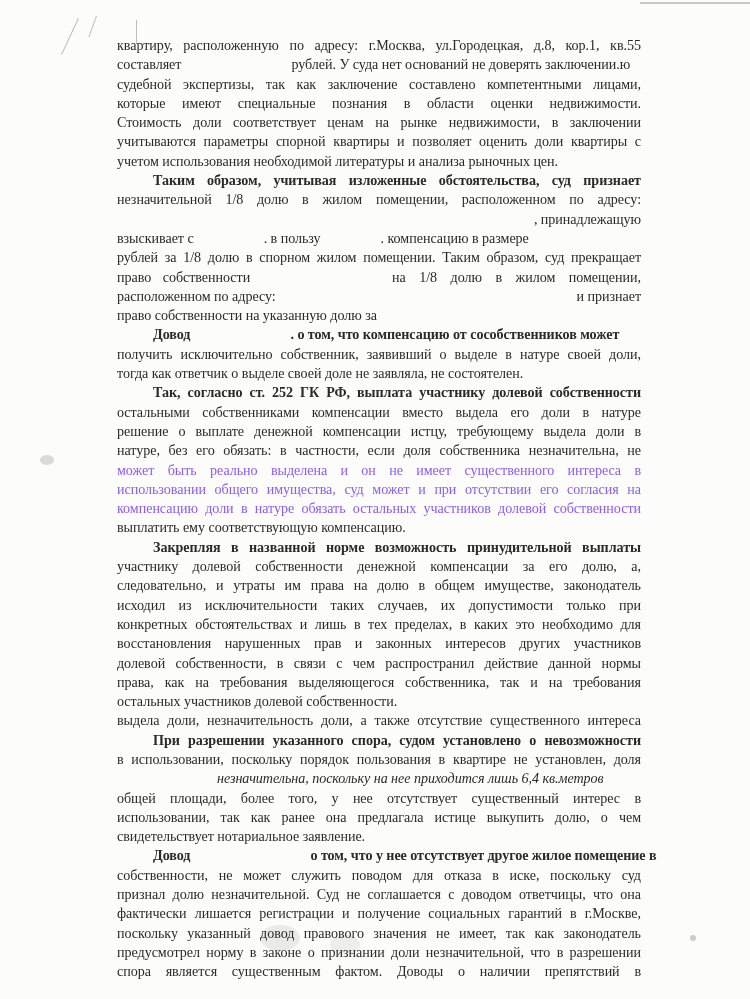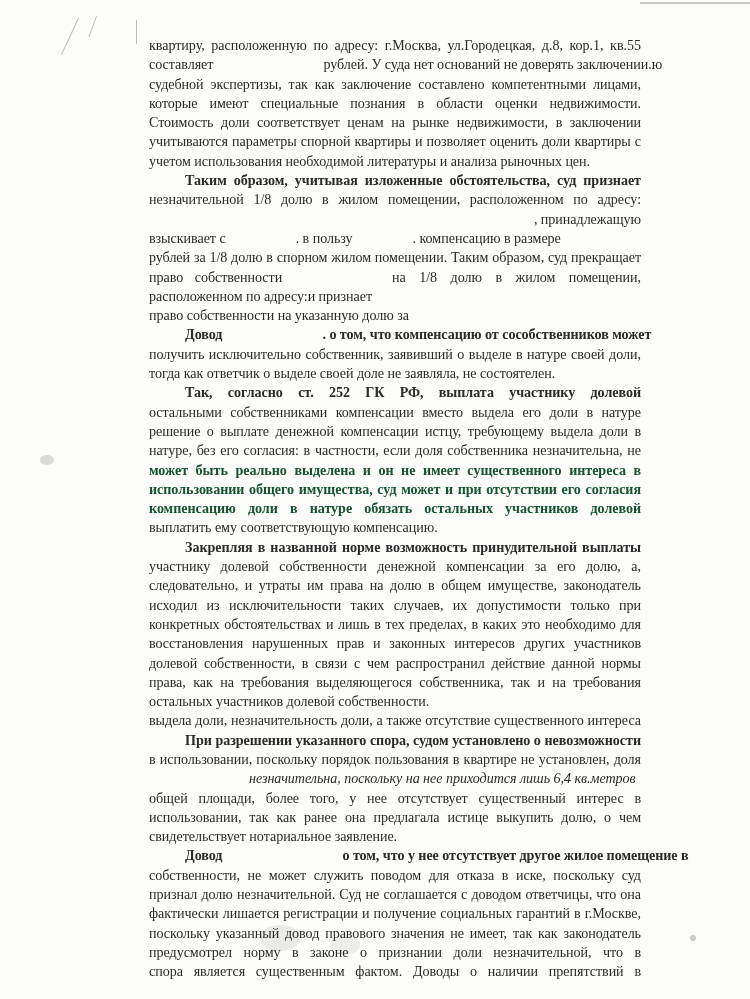--- a/index.html
+++ b/index.html
@@ -3,26 +3,26 @@
 <meta charset="utf-8">
 <style>
   html, body { margin:0; padding:0; }
   body { width:750px; height:999px; background:#fbfbf9; position:relative; overflow:hidden;
          font-family:"Liberation Serif", "DejaVu Serif", serif; color:#2a2a2a; }
   .page { position:absolute; left:0; top:0; width:750px; height:999px; background:#fcfcfa; }
   .topline { position:absolute; left:640px; top:2px; width:110px; height:2px; background:#c9c9c9; }
   .mark { position:absolute; background:#bdbdbd; width:1px; transform-origin:top left; }
   .text { position:absolute; left:117px; top:36px; width:524px; font-size:14.1px; line-height:19.3px;
           letter-spacing:-0.05px; }
-  .line { display:block; white-space:nowrap; height:19.3px;margin-left:32px; }
+  .line { display:block; white-space:nowrap; height:19.3px; }
   .j { text-align:justify; text-align-last:justify; white-space:normal; overflow:hidden; }
   .ind { padding-left:36px;font-weight:bold; }
   .gap { display:inline-block; }
   .speck { position:absolute; border-radius:50%; background:#9a9a9a; opacity:.35; }
-  .dark { color:#14532d; font-weight:bold; }
+  .dark { color:#8b5cf6; font-weight:normal; }
 </style>
 </head>
 <body>
 
 <div class="page">
   <div class="topline"></div>
   <div class="mark" style="left:78px;top:18px;height:40px;transform:rotate(25deg);"></div>
   <div class="mark" style="left:96px;top:16px;height:22px;transform:rotate(20deg);"></div>
   <div class="mark" style="left:136px;top:20px;height:24px;"></div>
 
@@ -41,32 +41,32 @@
       <div class="line">учетом использования необходимой литературы и анализа рыночных цен.</div>
       <div class="line j ind">Таким образом, учитывая изложенные обстоятельства, суд признает</div>
       <div class="line j">незначительной 1/8 долю в жилом помещении, расположенном по адресу:</div>
       <div class="line" style="padding-left: 0px; text-align: right;"><span></span><span class="gap" style="width: 288px;"></span><span>, принадлежащую</span></div>
       <div class="line"><span>взыскивает с</span><span class="gap" style="width: 70px;"></span><span>. в пользу</span><span class="gap" style="width: 60px;"></span><span>. компенсацию в размере</span></div>
       <div class="line j">рублей за 1/8 долю в спорном жилом помещении. Таким образом, суд прекращает</div>
       <div class="line" style="display: flex; justify-content: space-between;">
         <span style="word-spacing: 8px;">право собственности</span>
         <span style="word-spacing: 10px;">на 1/8 долю в жилом помещении,</span>
       </div>
-      <div class="line" style="display: flex; justify-content: flex-start;">
+      <div class="line" style="display: flex; justify-content: space-between;">
         <span>расположенном по адресу:</span>
         <span>и признает</span>
       </div>
       <div class="line">право собственности на указанную долю за</div>
       <div class="line ind"><span>Довод</span><span class="gap" style="width: 100px;"></span><span>. о том, что компенсацию от сособственников может</span></div>
       <div class="line j">получить исключительно собственник, заявивший о выделе в натуре своей доли,</div>
       <div class="line">тогда как ответчик о выделе своей доле не заявляла, не состоятелен.</div>
       <div class="line j ind">Так, согласно ст. 252 ГК РФ, выплата участнику долевой собственности</div>
       <div class="line j">остальными собственниками компенсации вместо выдела его доли в натуре</div>
       <div class="line j">решение о выплате денежной компенсации истцу, требующему выдела доли в</div>
-      <div class="line j">натуре, без его согласия: в частности, если доля собственника незначительна, не</div>
+      <div class="line j">натуре, без его обязать: в частности, если доля собственника незначительна, не</div>
       <div class="line j dark">может быть реально выделена и он не имеет существенного интереса в</div>
       <div class="line j dark">использовании общего имущества, суд может и при отсутствии его согласия на</div>
       <div class="line j dark">компенсацию доли в натуре обязать остальных участников долевой собственности</div>
       <div class="line">выплатить ему соответствующую компенсацию.</div>
       <div class="line j ind">Закрепляя в названной норме возможность принудительной выплаты</div>
       <div class="line j">участнику долевой собственности денежной компенсации за его долю, а,</div>
       <div class="line j">следовательно, и утраты им права на долю в общем имуществе, законодатель</div>
       <div class="line j">исходил из исключительности таких случаев, их допустимости только при</div>
       <div class="line j">конкретных обстоятельствах и лишь в тех пределах, в каких это необходимо для</div>
       <div class="line j">восстановления нарушенных прав и законных интересов других участников</div>

